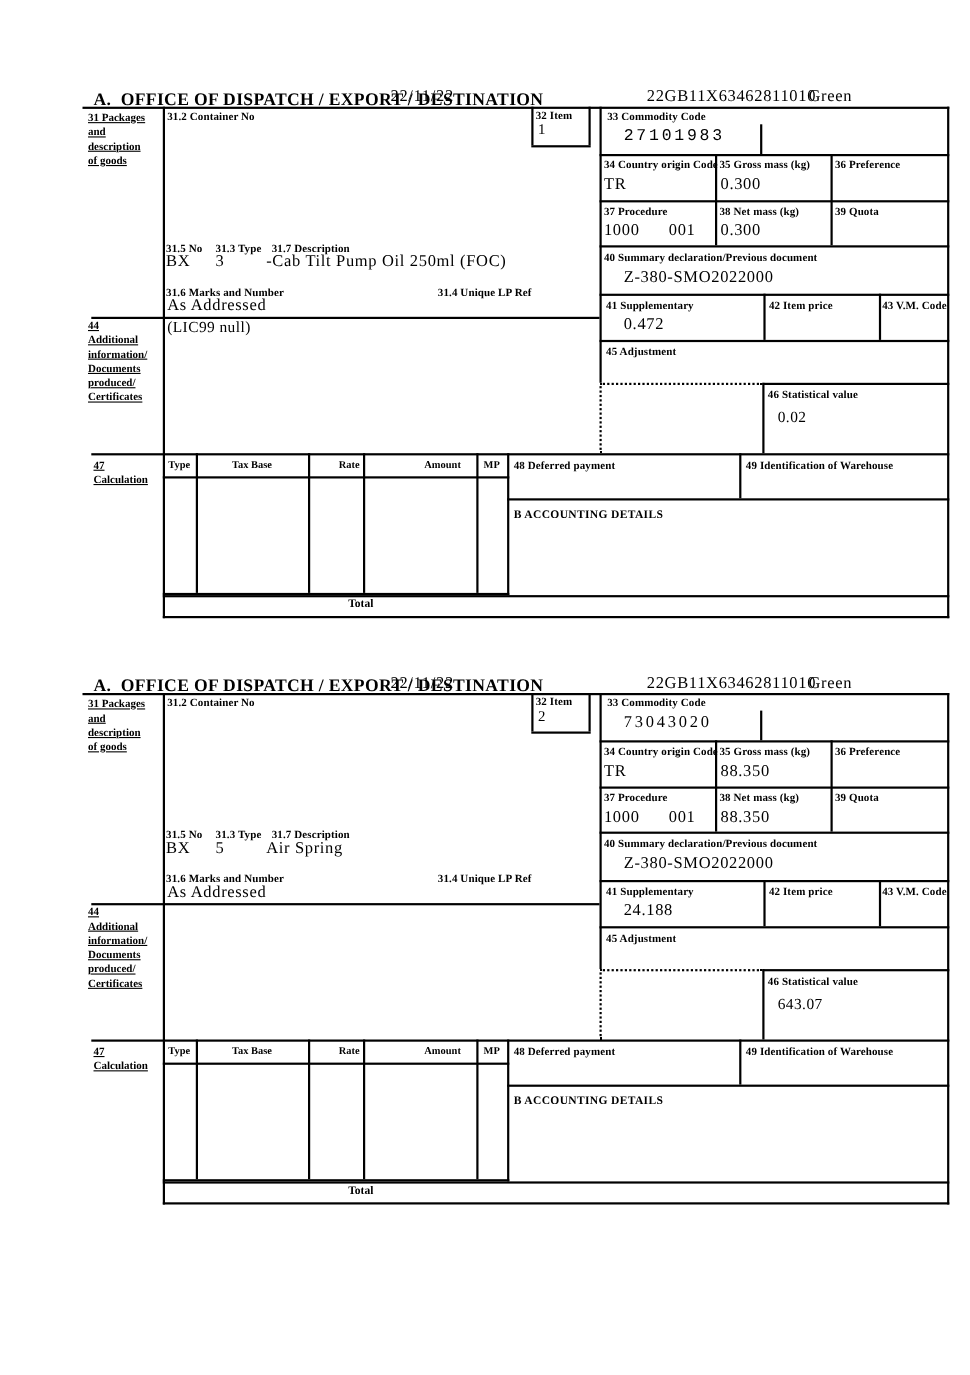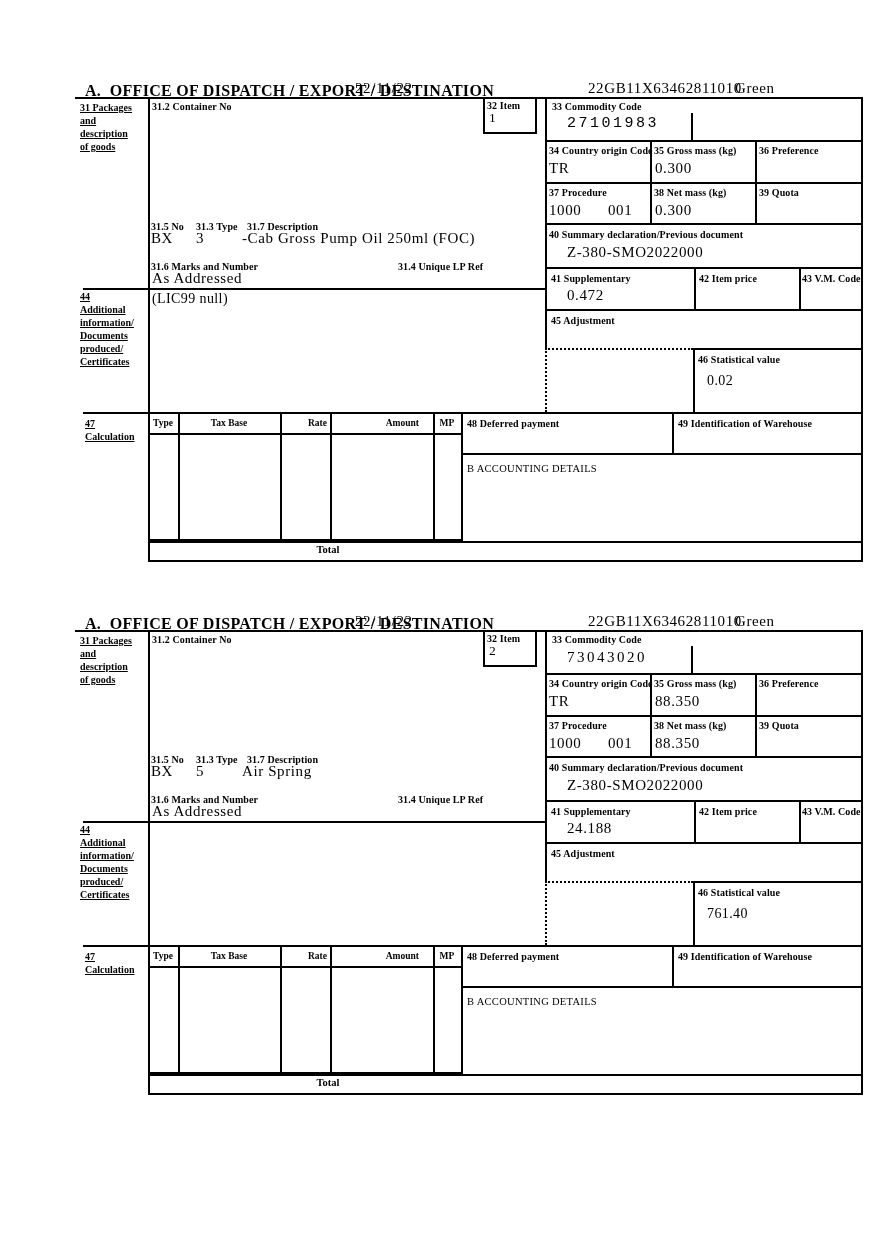--- a/index.html
+++ b/index.html
@@ -19,21 +19,21 @@
   
   .t { position:absolute; white-space:pre; }
   .lb { font-size:10px; line-height:11px; font-weight:bold; letter-spacing:0.1px; }
   .lbm { font-size:10px; line-height:13px; font-weight:bold; white-space:pre-line;text-decoration:underline; }
   .hdr { font-size:16px; font-weight:bold; letter-spacing:0.3px; }
   .v { font-size:15px; line-height:16px; letter-spacing:0.6px; }
   .vc { letter-spacing:2.5px; }
   .v2 { font-size:13.5px; line-height:14px; }
   .v3 { font-size:14px; line-height:15px; letter-spacing:0.4px; }
   .th { font-size:9.5px; font-weight:bold; }
-  .bacct { font-size:10.5px; font-weight:normal; letter-spacing:0.3px; }
+  .bacct { font-size:10.5px; font-weight:bold; letter-spacing:0.3px; }
   .total { font-size:10.5px; font-weight:bold; }
 </style>
 </head>
 <body>
 
 <div id="page">
   <div class="sec sec-slot" style="top:80px;">
 
   <div class="t hdr" style="left:10px; top:2px;">A.  OFFICE OF DISPATCH / EXPORT / DESTINATION</div>
   <div class="t v" style="left:280px; top:0px;">22/11/22</div>
@@ -130,21 +130,21 @@
   <div class="t v vc" style="left:492px; top:36px;font-family:Liberation Mono, monospace;">27101983</div>
   <div class="t v" style="left:474px; top:80px;">TR</div>
   <div class="t v" style="left:580px; top:80px;">0.300</div>
   <div class="t v" style="left:684px; top:80px;"></div>
   <div class="t v" style="left:474px; top:122px;">1000</div>
   <div class="t v" style="left:533px; top:122px;">001</div>
   <div class="t v" style="left:580px; top:122px;">0.300</div>
   <div class="t v" style="left:684px; top:122px;"></div>
   <div class="t v" style="left:76px; top:150px;">BX</div>
   <div class="t v" style="left:121px; top:150px;">3</div>
-  <div class="t v" style="left:167px; top:150px;">-Cab Gross Pump Oil 250ml (FOC)</div>
+  <div class="t v" style="left:167px; top:150px;">-Cab Tilt Pump Oil 250ml (FOC)</div>
   <div class="t v" style="left:492px; top:164px;">Z-380-SMO2022000</div>
   <div class="t v" style="left:77px; top:190px;">As Addressed</div>
   <div class="t v" style="left:492px; top:207px;">0.472</div>
   <div class="t v" style="left:644px; top:207px;"></div>
   <div class="t v3" style="left:77px; top:211px;">(LIC99 null)</div>
   <div class="t v" style="left:496px; top:248px;"></div>
   <div class="t v3" style="left:632px; top:293px;">0.02</div>
 </div>
   <div class="sec sec-slot" style="top:613px;">
 
@@ -250,15 +250,15 @@
   <div class="t v" style="left:684px; top:122px;"></div>
   <div class="t v" style="left:76px; top:150px;">BX</div>
   <div class="t v" style="left:121px; top:150px;">5</div>
   <div class="t v" style="left:167px; top:150px;">Air Spring</div>
   <div class="t v" style="left:492px; top:164px;">Z-380-SMO2022000</div>
   <div class="t v" style="left:77px; top:190px;">As Addressed</div>
   <div class="t v" style="left:492px; top:207px;">24.188</div>
   <div class="t v" style="left:644px; top:207px;"></div>
   <div class="t v3" style="left:77px; top:211px;"></div>
   <div class="t v" style="left:496px; top:248px;"></div>
-  <div class="t v3" style="left:632px; top:293px;">761.40</div>
+  <div class="t v3" style="left:632px; top:293px;">643.07</div>
 </div>
 </div>
 
 </body></html>

